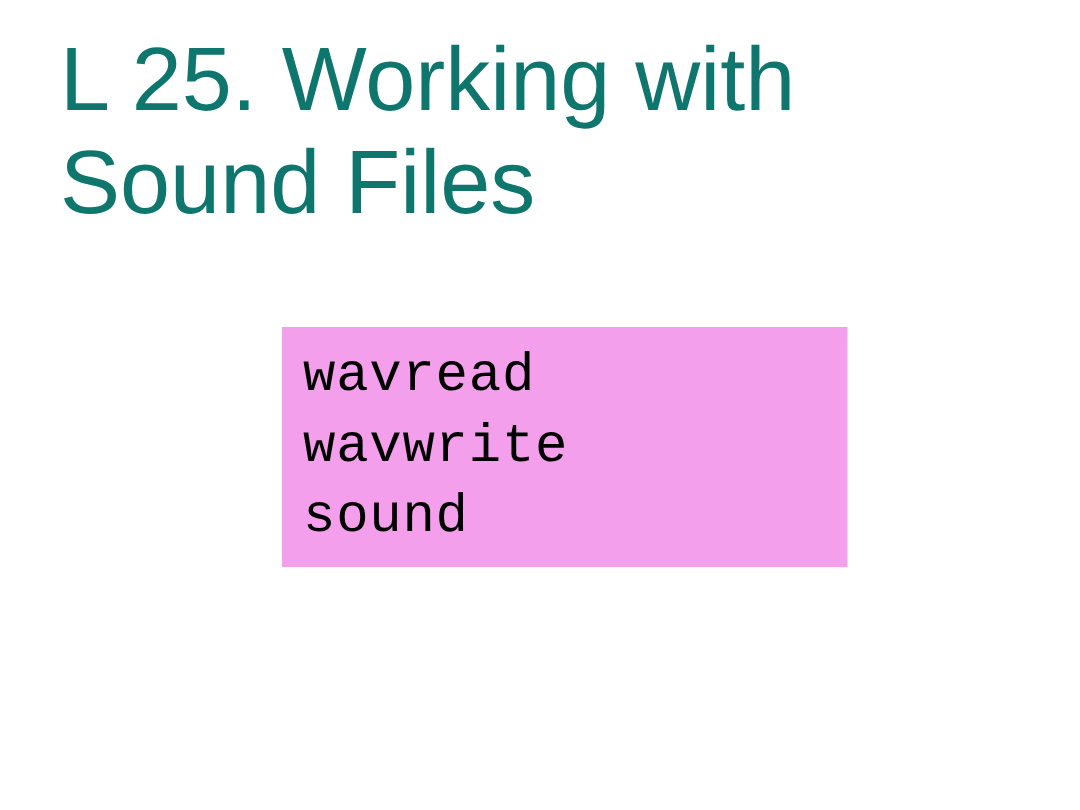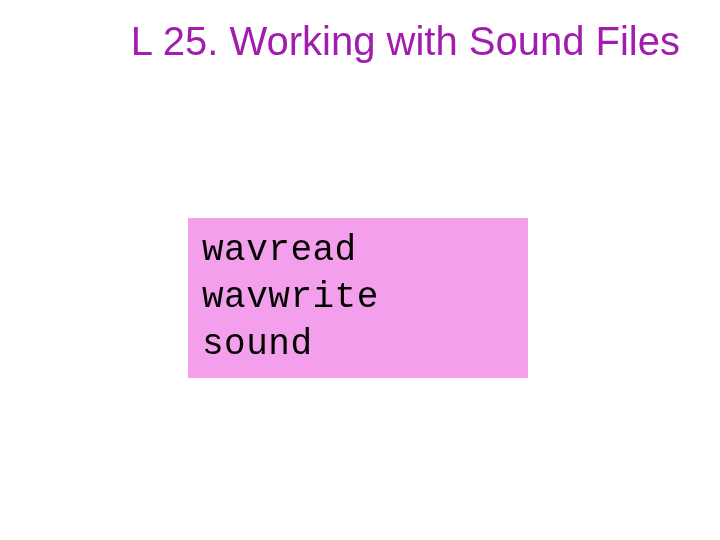--- a/index.html
+++ b/index.html
@@ -12,32 +12,32 @@
       height: 540px;
       background: #ffffff;
       position: relative;
       font-family: "Comic Sans MS", cursive, sans-serif;
     }
     .title {
       position: absolute;
       top: 18px;
       left: 0;
       width: 100%;
-      text-align: right;
-      font-size: 40px;
-      color: #a21caf;
+      text-align: left;
+      font-size: 60px;
+      color: #0f766e;
       line-height: 1.15;
       font-weight: normal;
       padding: 0 40px;
     }
     .code-box {
       position: absolute;
       top: 218px;
       left: 188px;
-      width: 340px;
+      width: 377px;
       height: 160px;
       background: #f49fec;
       padding: 10px 14px;
     }
     .code-line {
       font-family: "Courier New", Courier, monospace;
       font-size: 36px;
       color: #000000;
       line-height: 1.3;
       letter-spacing: 0.5px;

